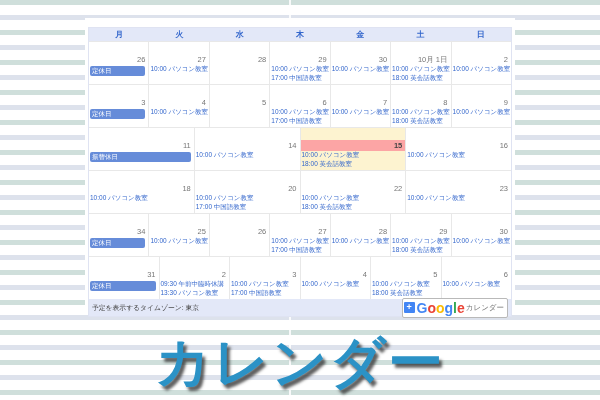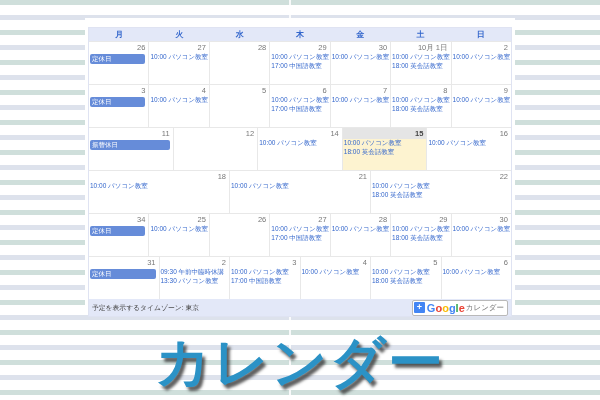--- a/index.html
+++ b/index.html
@@ -13,30 +13,30 @@
       #ffffff 20px, #ffffff 30px);
   }
   .seam{position:absolute;left:289px;top:0;width:2px;height:400px;background:rgba(255,255,255,.85);z-index:1;}
   .cal-panel{position:absolute;left:85px;top:18px;width:430px;height:292px;background:#fff;z-index:2;box-sizing:border-box;padding:9px 3px 0 3px;}
   .cal-grid{border:1px solid #dfe3f2;}
   .cal-head{display:flex;background:#e3e8f8;height:13px;align-items:center;}
   .hcell{flex:1;text-align:center;font-size:8px;font-weight:bold;color:#3366cc;line-height:13px;}
   .week{display:flex;height:42px;border-top:1px solid #e8e8e8;}
   .day{flex:1;min-width:0;border-right:1px solid #e8e8e8;overflow:hidden;}
   .day:last-child{border-right:none;}
-  .dnum{height:10px;font-size:7.5px;color:#777;text-align:right;padding:1px 3px 0 0;}
+  .dnum{height:10px;font-size:7.5px;color:#777;text-align:right;padding:1px 3px 0 0;margin-top:12px;}
   .day.today{background:#fdf3d0;}
-  .day.today .dnum{background:#e5e5e5;color:#444;font-weight:bold;}
+  .day.today .dnum{background:#fca5a5;color:#444;font-weight:bold;}
   .ev{font-size:6.5px;color:#3366cc;line-height:1.35;padding:0 1px;white-space:nowrap;overflow:hidden;}
   .chip{display:block;background:#668CD9;color:#fff;font-size:6.5px;line-height:1.2;border-radius:2px;padding:1px 2px;margin:1px 3px 1px 1px;white-space:nowrap;overflow:hidden;}
   .cal-foot{display:flex;align-items:center;justify-content:space-between;background:#e3e8f8;height:17px;padding:0 3px;}
   .tz{font-size:6.8px;color:#444;}
   .gbtn{display:inline-flex;align-items:center;background:#fff;border:1px solid #b9b9b9;border-radius:2px;padding:1px 3px 1px 1px;cursor:pointer;text-decoration:none;}
   .plus{width:11px;height:11px;background:#4285F4;color:#fff;font-size:9px;line-height:11px;text-align:center;border-radius:1px;margin-right:2px;font-weight:bold;}
-  .brand{font-size:11px;font-weight:bold;letter-spacing:0;}
+  .brand{font-size:14px;font-weight:bold;letter-spacing:0;}
   .gbl{font-size:7.5px;color:#757575;margin-left:1px;}
   .page-title{
     position:absolute;left:0;right:0;top:326px;z-index:2;
     text-align:center;font-size:55px;font-weight:bold;letter-spacing:2px;
     color:#2B92C6;text-shadow:3px 4px 3px rgba(50,50,50,.78);
   }
 </style>
 </head>
 <body>
 
@@ -115,49 +115,51 @@
             <div class="dnum">9</div>
             <div class="ev">10:00 パソコン教室</div>
           </div>
         </div>
         <div class="week">
           <div class="day">
             <div class="dnum">11</div>
             <div class="chip">振替休日</div>
           </div>
           <div class="day">
-            <div class="dnum">12</div>
-          </div>
-          <div class="day">
             <div class="dnum">14</div>
             <div class="ev">10:00 パソコン教室</div>
           </div>
           <div class="day today">
             <div class="dnum">15</div>
             <div class="ev">10:00 パソコン教室</div>
             <div class="ev">18:00 英会話教室</div>
           </div>
           <div class="day">
             <div class="dnum">16</div>
             <div class="ev">10:00 パソコン教室</div>
           </div>
         </div>
         <div class="week">
           <div class="day">
             <div class="dnum">18</div>
             <div class="ev">10:00 パソコン教室</div>
           </div>
           <div class="day">
-            <div class="dnum">21</div>
-            <div class="ev">10:00 パソコン教室</div>
+            <div class="dnum">20</div>
+            <div class="ev">10:00 パソコン教室</div>
+            <div class="ev">17:00 中国語教室</div>
           </div>
           <div class="day">
             <div class="dnum">22</div>
             <div class="ev">10:00 パソコン教室</div>
             <div class="ev">18:00 英会話教室</div>
+          </div>
+          <div class="day">
+            <div class="dnum">23</div>
+            <div class="ev">10:00 パソコン教室</div>
           </div>
         </div>
         <div class="week">
           <div class="day">
             <div class="dnum">34</div>
             <div class="chip">定休日</div>
           </div>
           <div class="day">
             <div class="dnum">25</div>
             <div class="ev">10:00 パソコン教室</div>

